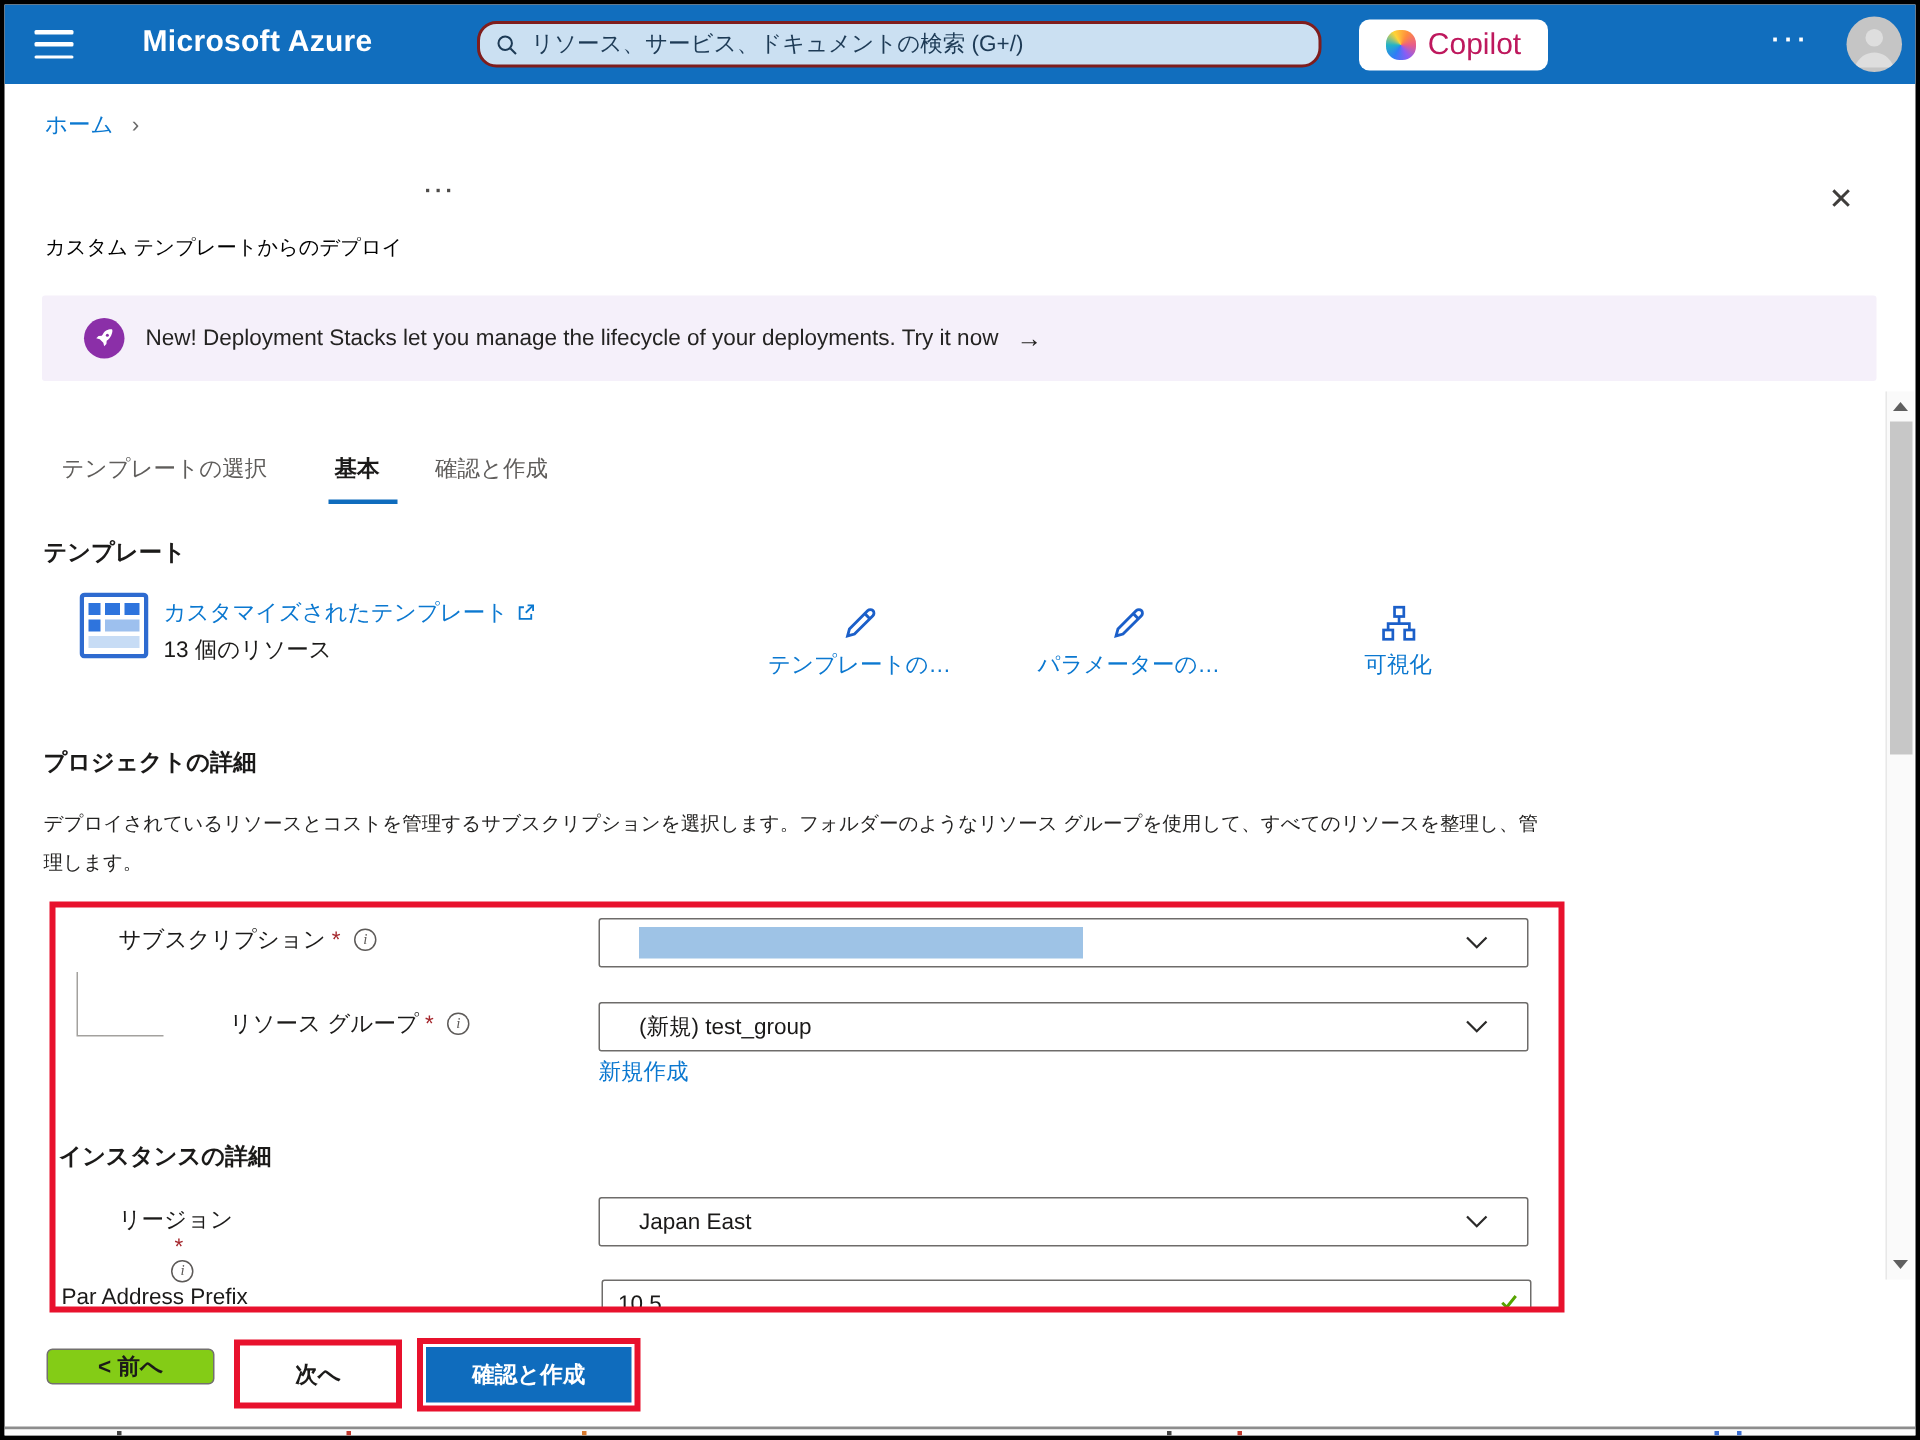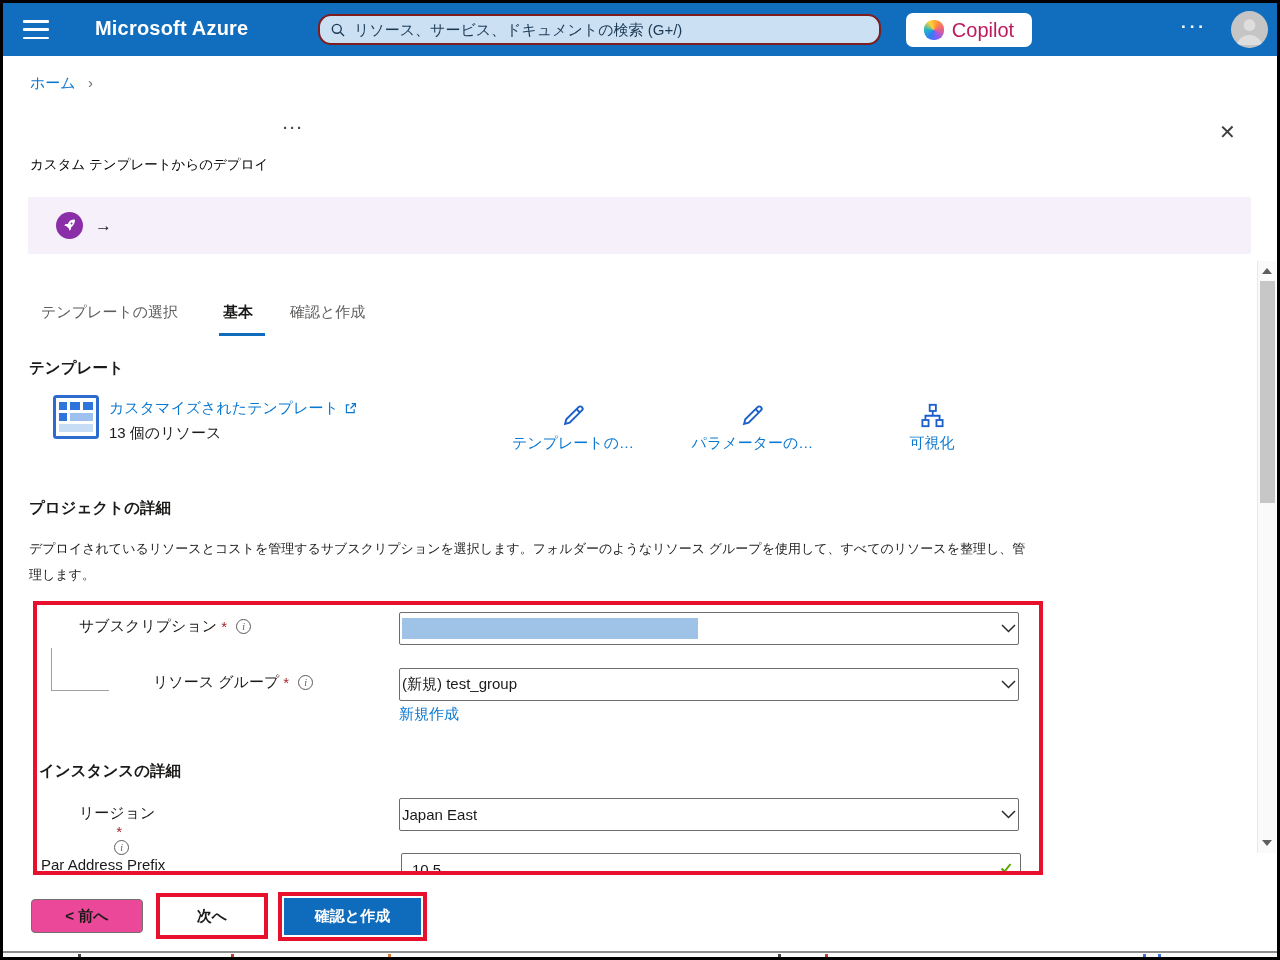--- a/index.html
+++ b/index.html
@@ -53,40 +53,40 @@
 
   
   .proj-heading { left:26px; top:495px; }
   .proj-desc { position:absolute; left:26px; top:533px; width:1000px; font-size:13px; line-height:26px; color:#242322; }
 
   
   .field-label { position:absolute; font-size:15px; color:#1b1a19; display:flex; align-items:center;margin-left:40px; }
   .req { color:#a4262c; margin-left:4px; }
   .info-icon { width:15px; height:15px; border:1px solid #5d5a58; border-radius:50%; margin-left:9px; display:inline-flex; align-items:center; justify-content:center; color:#5d5a58; cursor:pointer; position:relative; }
   .info-icon::after { content:"i"; font-size:10px; font-style:italic; font-family:"Liberation Serif",serif; }
-  .dd { position:absolute; width:620px; height:33px; background:#fff; border:1px solid #6e6c6a; border-radius:2px; display:flex; align-items:center; padding:0 2px; cursor:pointer; }
+  .dd { position:absolute; width:620px; height:33px; background:#fff; border:1px solid #6e6c6a; border-radius:2px; display:flex; align-items:center; padding:0 26px; cursor:pointer; }
   .dd .chev { margin-left:auto; flex:0 0 auto; }
   .dd-text { font-size:15px; color:#1b1a19; }
   .redact { width:296px; height:21px; background:#9ec3e6; }
   .tree-v { position:absolute; left:48px; top:645px; width:1px; height:42px; background:#a3a19e; }
   .tree-h { position:absolute; left:48px; top:687px; width:58px; height:1px; background:#a3a19e; }
   .link-blue { position:absolute; font-size:15px; color:#0b78d0; cursor:pointer; }
   .clip-row { position:absolute; left:34px; top:848px; width:1004px; height:22px; overflow:hidden; }
   .clip-row .pfx-label { position:absolute; left:4px; top:5px; font-size:15px; color:#1b1a19; }
   .clip-row .pfx-input { position:absolute; left:364px; top:2px; width:620px; height:33px; border:1px solid #6e6c6a; border-radius:2px; background:#fff; display:flex; align-items:center; padding:0 10px; font-size:15px; color:#1b1a19; }
   .clip-row .check { position:absolute; right:8px; top:8px; }
 
   
   .red-box { position:absolute; border:4px solid #e8112d; pointer-events:none; z-index:20; }
   .rb-form { left:30px; top:598px; width:1010px; height:274px; }
   .rb-next { left:153px; top:890px; width:112px; height:46px; z-index:5; background:#fff; }
   .rb-review { left:275px; top:889px; width:149px; height:49px; z-index:5; background:#fff; padding:2px; pointer-events:auto; }
 
   
-  .btn-prev { position:absolute; left:28px; top:896px; width:112px; height:34px; background:#ec4899; border:1.5px solid #72706e; border-radius:4px; font-size:15px; font-weight:600; color:#1b1a19; cursor:pointer; font-family:inherit; }
+  .btn-prev { position:absolute; left:28px; top:896px; width:112px; height:24px; background:#84cc16; border:1.5px solid #72706e; border-radius:4px; font-size:15px; font-weight:600; color:#1b1a19; cursor:pointer; font-family:inherit; }
   .btn-next { position:absolute; left:153px; top:890px; width:112px; height:46px; z-index:6; background:transparent; border:none; font-size:15px; font-weight:700; color:#1b1a19; cursor:pointer; font-family:inherit; }
   .btn-review { width:100%; height:100%; background:#0f6cbd; border:none; color:#fff; font-size:15px; font-weight:700; cursor:pointer; font-family:inherit; }
 
   
   .scrollbar { position:absolute; left:1254px; top:258px; width:19px; height:592px; background:#fafafa; border-left:1px solid #e8e8e8; }
   .sb-thumb { position:absolute; left:2px; top:20px; width:15px; height:222px; background:#c7c7c7; cursor:grab; }
   .tri-up { width:0; height:0; border-left:5px solid transparent; border-right:5px solid transparent; border-bottom:6px solid #5f5f5f; margin:7px auto 0; cursor:pointer; }
   .tri-down { position:absolute; bottom:7px; left:4px; width:0; height:0; border-left:5px solid transparent; border-right:5px solid transparent; border-top:6px solid #5f5f5f; cursor:pointer; }
 
   
@@ -134,20 +134,21 @@
   <div class="close-x">✕</div>
   <div class="page-subtitle">カスタム テンプレートからのデプロイ</div>
 
   <div class="banner">
     <span class="banner-icon">
       <svg width="15" height="15" viewBox="0 0 24 24">
           <path d="M14 3.6c3.2-1.6 5.9-1.5 6.4-1 .5.5.6 3.2-1 6.4-1.1 2.2-2.7 4.1-4.8 5.7l-.3 3.4-2.4 2.4-.9-3.7-3.8-3.8-3.7-.9L5.9 9.7l3.4-.3C10.9 7.3 11.8 4.7 14 3.6z" fill="#fff"></path>
           <circle cx="15.3" cy="8.7" r="1.6" fill="#8b2fa8"></circle>
         </svg>
     </span>
+    <span class="banner-text">New! Deployment Stacks let you manage the lifecycle of your deployments. Try it now</span>
     <span class="banner-arrow">→</span>
   </div>
 
   <div class="tab tab1">テンプレートの選択</div>
   <div class="tab tab2 active">基本</div>
   <div class="tab tab3">確認と作成</div>
   <div class="tab-underline"></div>
 
   <div class="sec-heading tpl-heading">テンプレート</div>
   <div class="tpl-icon">

